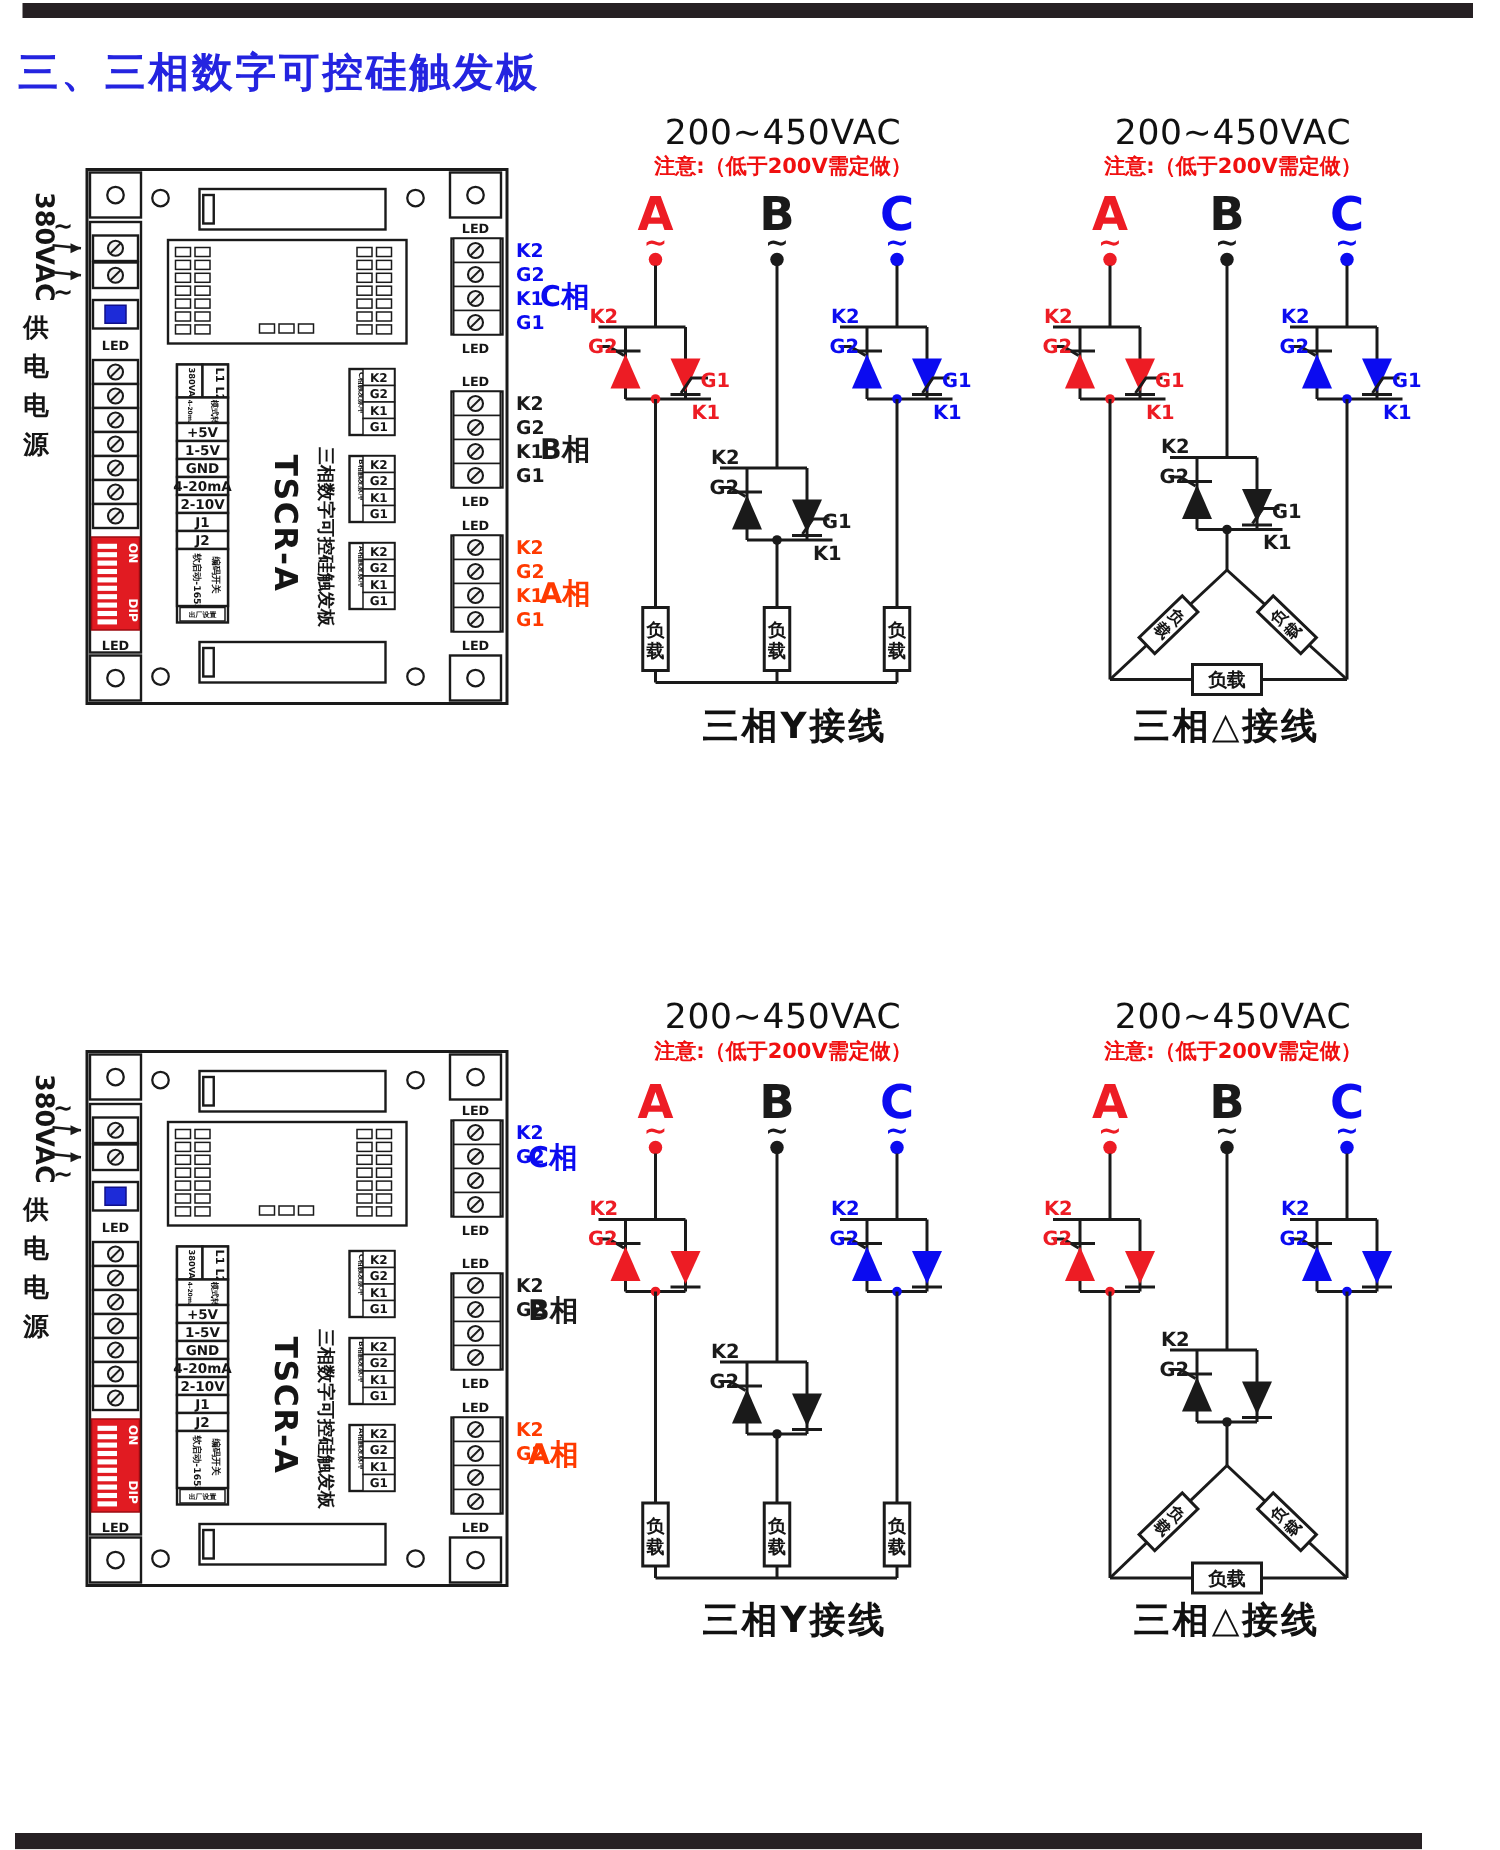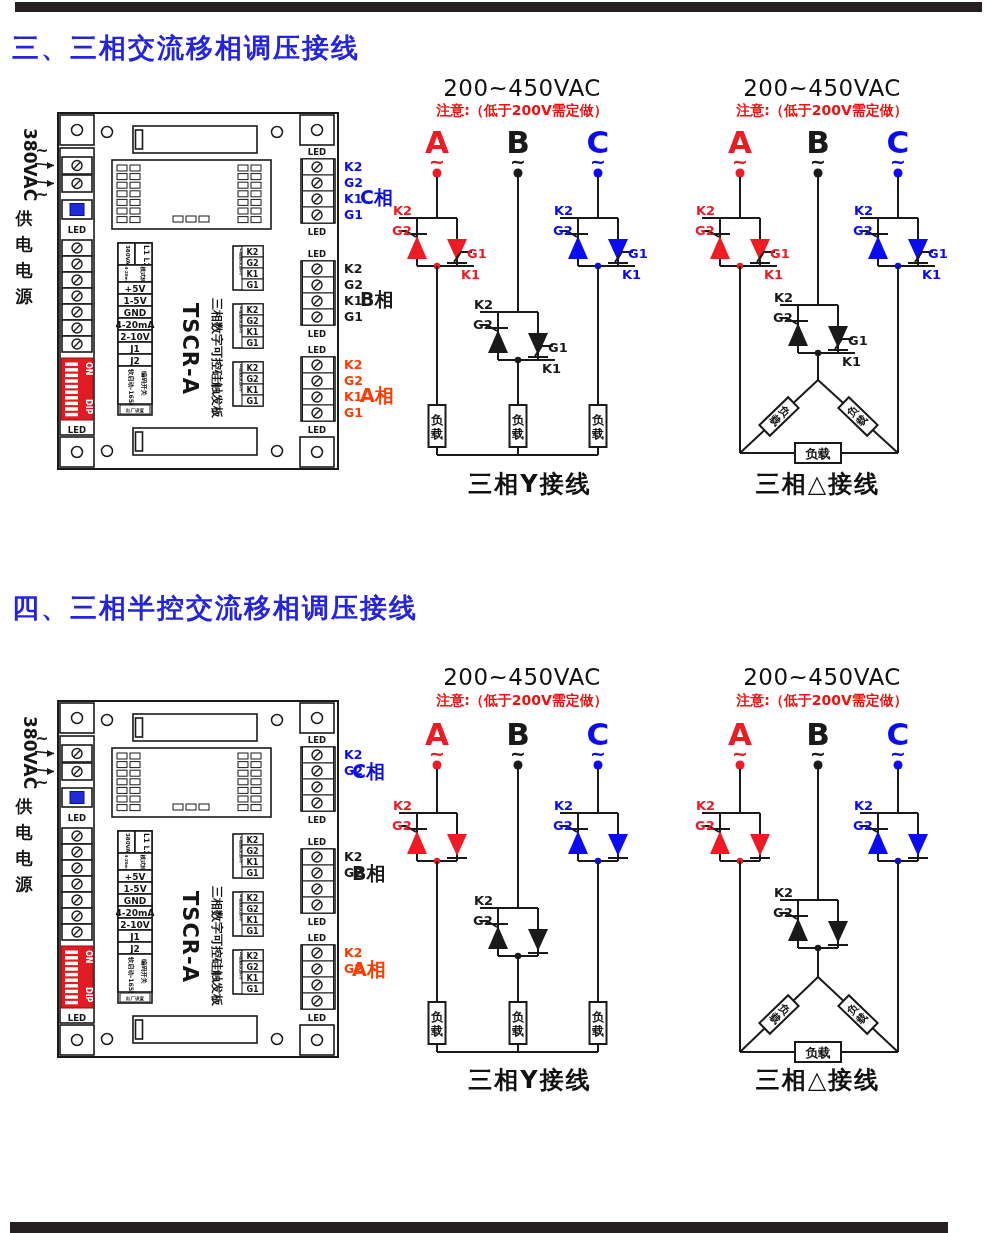--- a/index.html
+++ b/index.html
@@ -12,21 +12,21 @@
         color:#2424e0;letter-spacing:2px;font-family:"DejaVu Sans","Liberation Sans",sans-serif;}
   .board-host,.circ-host{position:absolute;text-align:right;}
   svg text{font-family:"DejaVu Sans","Liberation Sans",sans-serif;}
 </style>
 </head>
 <body>
 
 <div class="page">
   <div class="bar top"></div>
 
-  <h2 class="sec-title" style="top:30px">三、三相交流移相调压接线</h2>
+  <h2 class="sec-title" style="top:30px">三、三相数字可控硅触发板</h2>
   <div class="board-host" style="left:8px;top:112px"><svg width="400" height="368" viewBox="0 0 400 368">
         <text x="16" y="16" text-anchor="start" font-size="17" font-weight="700" fill="#151515" transform="rotate(90 16 16)">380VAC</text>
         <text x="16" y="112" text-anchor="middle" font-size="17" font-weight="700" fill="#151515">供</text>
         <text x="16" y="138" text-anchor="middle" font-size="17" font-weight="700" fill="#151515">电</text>
         <text x="16" y="164" text-anchor="middle" font-size="17" font-weight="700" fill="#151515">电</text>
         <text x="16" y="190" text-anchor="middle" font-size="17" font-weight="700" fill="#151515">源</text>
         <text x="34" y="44" text-anchor="middle" font-size="16" font-weight="700" fill="#151515">~</text>
         <path d="M27,51.5 L46,53.5" stroke="#1a1a1a" stroke-width="1.6" fill="none"></path>
         <polygon points="46,53.5 39,50.1 39,56.9" fill="#1a1a1a"></polygon>
         <text x="34" y="88" text-anchor="middle" font-size="16" font-weight="700" fill="#151515">~</text>
@@ -476,21 +476,20 @@
             <text x="0" y="9" text-anchor="middle" font-size="10.5" font-weight="700" fill="#151515">载</text>
           </g>
           <g>
             <rect x="405" y="373" width="46" height="20" fill="#fff" stroke="#1a1a1a" stroke-width="2"></rect>
             <text x="428" y="387.5" text-anchor="middle" font-size="12.5" font-weight="700" fill="#151515">负载</text>
           </g>
           <text x="428" y="422" text-anchor="middle" font-size="24" font-weight="600" fill="#111" letter-spacing="2">三相△接线</text>
         </g>
       </svg></div>
 
-  <h2 class="sec-title" style="top:590px">四、三相半控交流移相调压接线</h2>
   <div class="board-host" style="left:8px;top:700px"><svg width="400" height="368" viewBox="0 0 400 368">
         <text x="16" y="16" text-anchor="start" font-size="17" font-weight="700" fill="#151515" transform="rotate(90 16 16)">380VAC</text>
         <text x="16" y="112" text-anchor="middle" font-size="17" font-weight="700" fill="#151515">供</text>
         <text x="16" y="138" text-anchor="middle" font-size="17" font-weight="700" fill="#151515">电</text>
         <text x="16" y="164" text-anchor="middle" font-size="17" font-weight="700" fill="#151515">电</text>
         <text x="16" y="190" text-anchor="middle" font-size="17" font-weight="700" fill="#151515">源</text>
         <text x="34" y="44" text-anchor="middle" font-size="16" font-weight="700" fill="#151515">~</text>
         <path d="M27,51.5 L46,53.5" stroke="#1a1a1a" stroke-width="1.6" fill="none"></path>
         <polygon points="46,53.5 39,50.1 39,56.9" fill="#1a1a1a"></polygon>
         <text x="34" y="88" text-anchor="middle" font-size="16" font-weight="700" fill="#151515">~</text>

